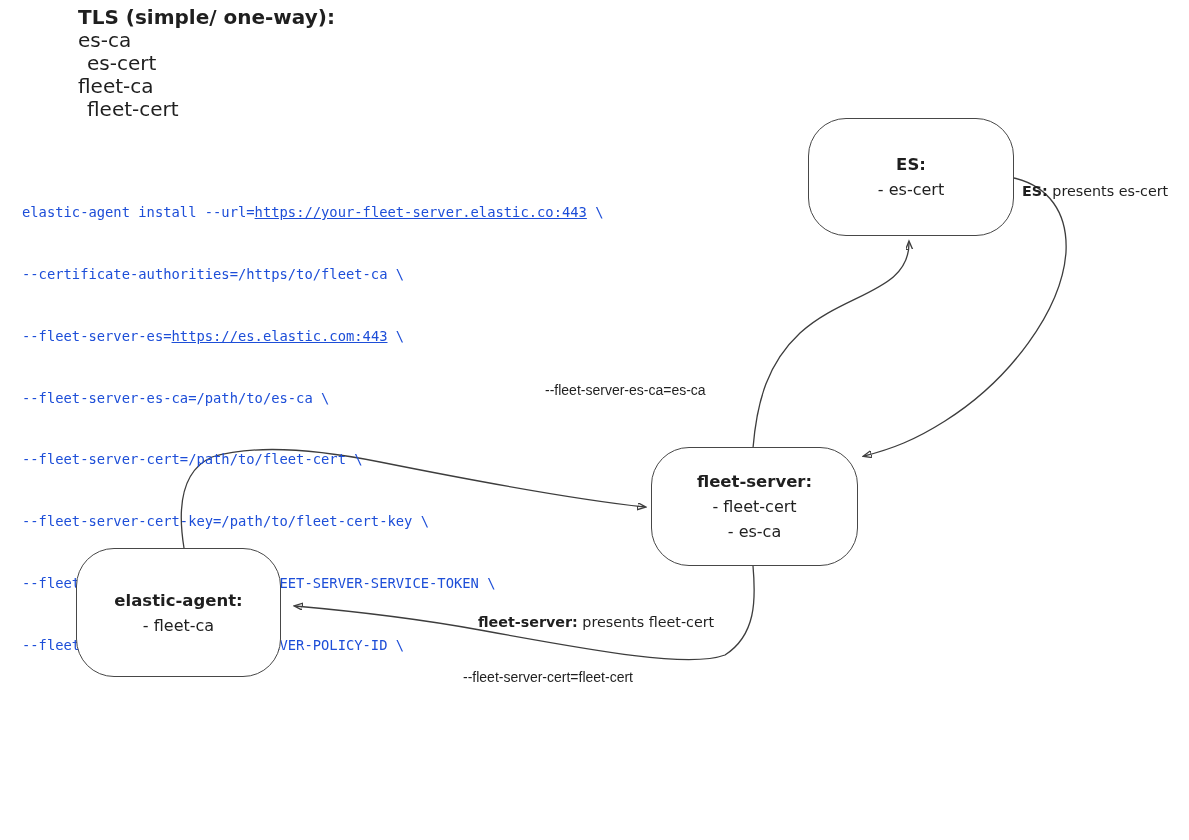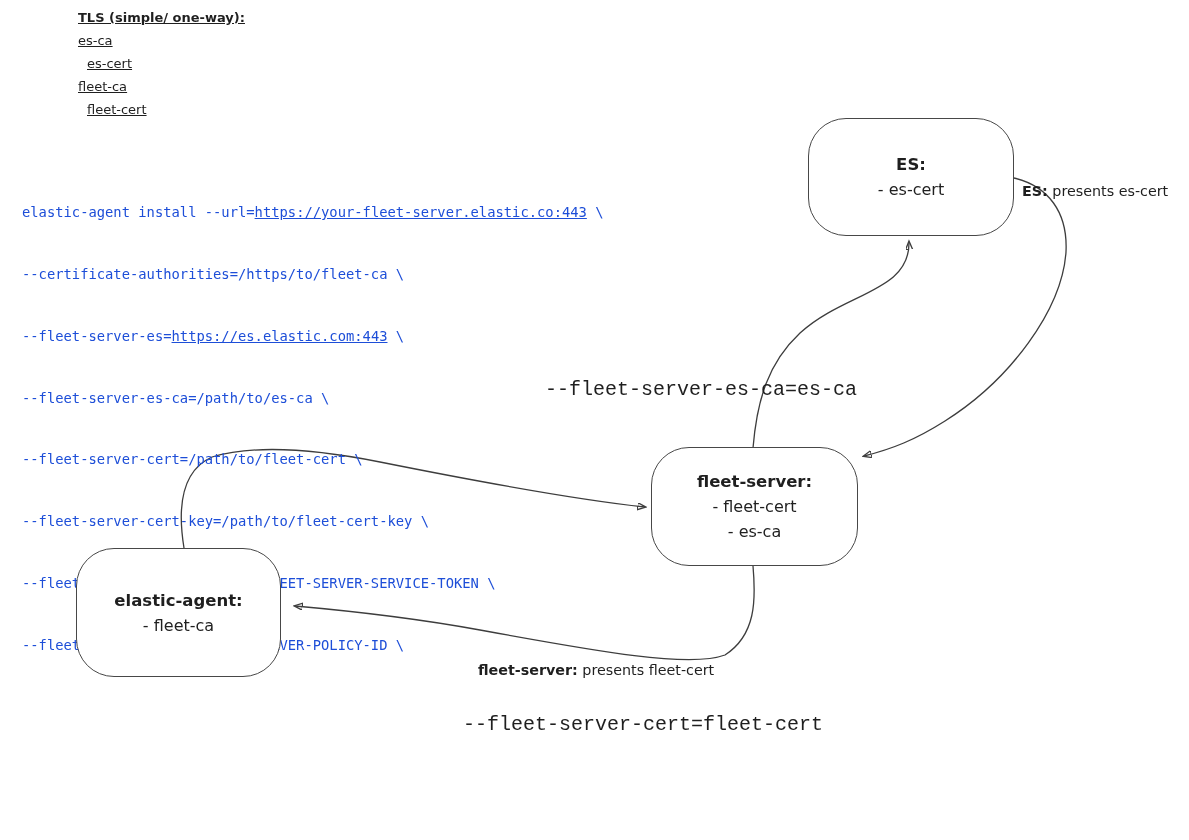--- a/index.html
+++ b/index.html
@@ -4,21 +4,21 @@
 <style>
   html,body{margin:0;padding:0;background:#ffffff;}
   .canvas{
     position:relative;width:1189px;height:840px;overflow:hidden;background:#ffffff;
     font-family:"DejaVu Sans","Liberation Sans",sans-serif;color:#1f1f1f;
   }
   .wires{position:absolute;left:0;top:0;width:1189px;height:840px;pointer-events:none;}
   .wires path{fill:none;stroke:#3d3d3d;stroke-width:1.3px;}
 
   
-  .tls-note{position:absolute;left:78px;top:6px;font-size:13px;line-height:23px;text-decoration:underline;}
+  .tls-note{position:absolute;left:78px;top:6px;font-size:20px;line-height:23px;}
   .tls-title{font-weight:bold;}
   .ind{margin-left:9px;}
 
   
   .code-block{
     position:absolute;left:22px;top:161px;
     font-family:"DejaVu Sans Mono","Liberation Mono",monospace;
     font-size:13.8px;line-height:20.6px;color:#1d4ed8;white-space:pre;
   }
   .code-line .lnk{text-decoration:underline;}
@@ -31,29 +31,29 @@
   }
   .node .node-title{font-weight:bold;font-size:16.5px;}
   .node-es{left:808px;top:118px;width:206px;height:118px;}
   .node-fs{left:651px;top:447px;width:207px;height:119px;}
   .node-ea{left:76px;top:548px;width:205px;height:129px;}
 
   
   .edge-label{position:absolute;font-size:14.3px;line-height:18px;white-space:pre;}
   .edge-label b{font-weight:bold;}
   .edge-label .lbl-code{
-    font-family:Liberation Mono, monospace;
-    font-size:20px;margin-top:1px;
+    font-family:Liberation Sans, sans-serif;
+    font-size:14px;margin-top:1px;
   }
   .lbl-es-presents{left:1022px;top:146px;}
   .lbl-fs-validates{left:545px;top:344px;}
   .lbl-agent-validates{left:190px;top:501px;}
   .lbl-agent-validates .lbl-sans{margin-left:12px;}
   .lbl-fs-presents{left:463px;top:577px;}
-  .lbl-fs-presents .lbl-sans{margin-left:15px;margin-top:48px;}
+  .lbl-fs-presents .lbl-sans{margin-left:15px;}
 </style>
 </head>
 <body>
 
 <div class="canvas">
 
   <svg class="wires" viewBox="0 0 1189 840">
     <defs>
       <marker id="ah" markerWidth="10" markerHeight="9" refX="7.5" refY="3.5" orient="auto" markerUnits="userSpaceOnUse">
         <path d="M0,0 L8.5,3.5 L0,7 Z" fill="#3d3d3d"></path>

